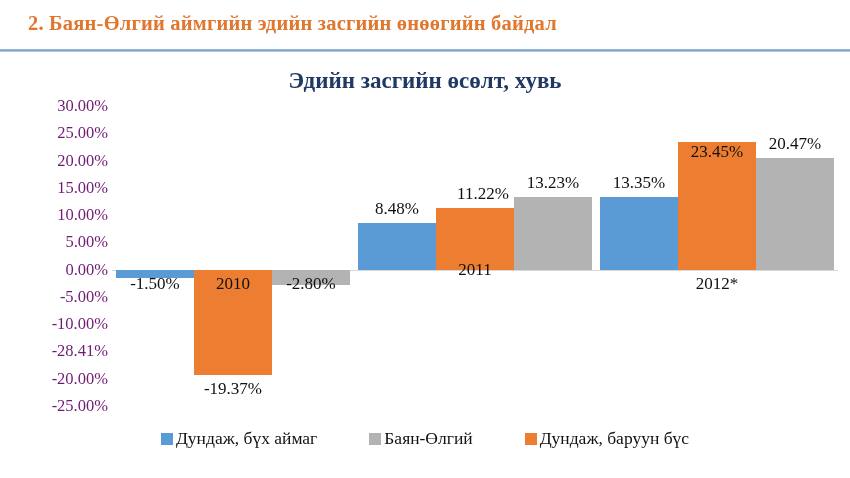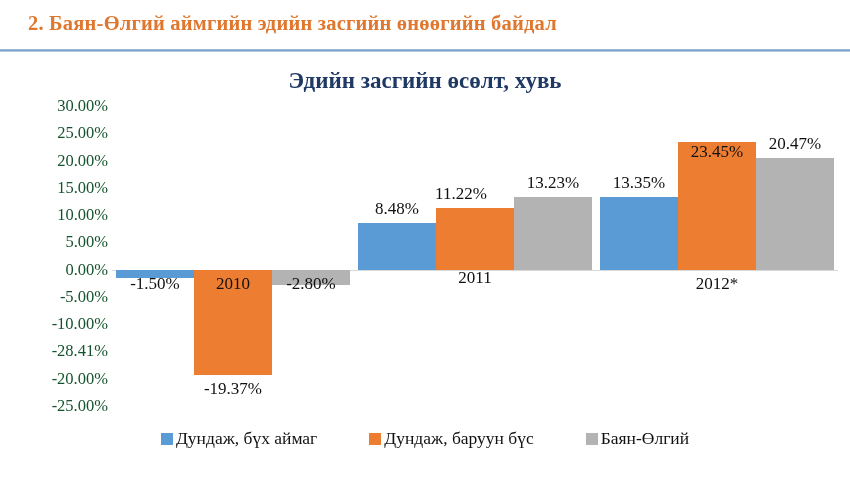--- a/index.html
+++ b/index.html
@@ -76,21 +76,21 @@
     width: 108px;
     height: 300px;
   }
   .y-tick {
     position: absolute;
     right: 0;
     width: 108px;
     text-align: right;
     font-family: "Liberation Serif", serif;
     font-size: 16.5px;
-    color: #14532d;
+    color: #701a75;
     line-height: 1;
     transform: translateY(-50%);
   }
 
   
   #plot {
     position: absolute;
     left: 112px;
     top: 0;
     width: 726px;
@@ -188,42 +188,42 @@
     <div class="bar bar-blue" style="left: 4px; top: 163.636px; width: 78px; height: 8.18182px;"></div>
         <div class="data-label" style="left: 43px; top: 167.636px;">-1.50%</div>
         <div class="bar bar-orange" style="left: 82px; top: 163.636px; width: 78px; height: 105.655px;"></div>
         <div class="data-label" style="left: 121px; top: 273.291px;">-19.37%</div>
         <div class="bar bar-gray" style="left: 160px; top: 163.636px; width: 78px; height: 15.2727px;"></div>
         <div class="data-label" style="left: 199px; top: 167.636px;">-2.80%</div>
         <div class="cat-label" style="left: 121px; top: 167.636px;">2010</div>
         <div class="bar bar-blue" style="left: 246px; top: 117.382px; width: 78px; height: 46.2545px;"></div>
         <div class="data-label" style="left: 285px; top: 93.3818px;">8.48%</div>
         <div class="bar bar-orange" style="left: 324px; top: 102.436px; width: 78px; height: 61.2px;"></div>
-        <div class="data-label" style="left: 349px; top: 78.4364px; text-align: right;">11.22%</div>
+        <div class="data-label" style="left: 371px; top: 78.4364px; text-align: right;">11.22%</div>
         <div class="bar bar-gray" style="left: 402px; top: 91.4727px; width: 78px; height: 72.1636px;"></div>
         <div class="data-label" style="left: 441px; top: 67.4727px;">13.23%</div>
-        <div class="cat-label" style="left: 363px; top: 162px; font-family: Liberation Serif, serif;">2011</div>
+        <div class="cat-label" style="left: 363px; top: 154px; font-family: Liberation Serif, serif;">2011</div>
         <div class="bar bar-blue" style="left: 488px; top: 90.8182px; width: 78px; height: 72.8182px;"></div>
         <div class="data-label" style="left: 527px; top: 66.8182px;">13.35%</div>
         <div class="bar bar-orange" style="left: 566px; top: 35.7273px; width: 78px; height: 127.909px;"></div>
         <div class="data-label" style="left: 605px; top: 11.7273px; margin-top: 24px;">23.45%</div>
         <div class="bar bar-gray" style="left: 644px; top: 51.9818px; width: 78px; height: 111.655px;"></div>
         <div class="data-label" style="left: 683px; top: 27.9818px;">20.47%</div>
         <div class="cat-label" style="left: 605px; top: 167.636px;">2012*</div>
       </div>
   </div>
 
   <div id="legend">
       <div class="legend-item">
         <span class="legend-swatch" style="background: rgb(91, 155, 213);"></span>
         <span class="legend-text">Дундаж, бүх аймаг</span>
       </div>
       <div class="legend-item">
+        <span class="legend-swatch" style="background: rgb(179, 179, 179);"></span>
+        <span class="legend-text">Баян-Өлгий</span>
+      </div>
+      <div class="legend-item">
         <span class="legend-swatch" style="background: rgb(237, 125, 49);"></span>
         <span class="legend-text">Дундаж, баруун бүс</span>
       </div>
-      <div class="legend-item">
-        <span class="legend-swatch" style="background: rgb(179, 179, 179);"></span>
-        <span class="legend-text">Баян-Өлгий</span>
-      </div>
     </div>
 
 </div>
 
 </body></html>

